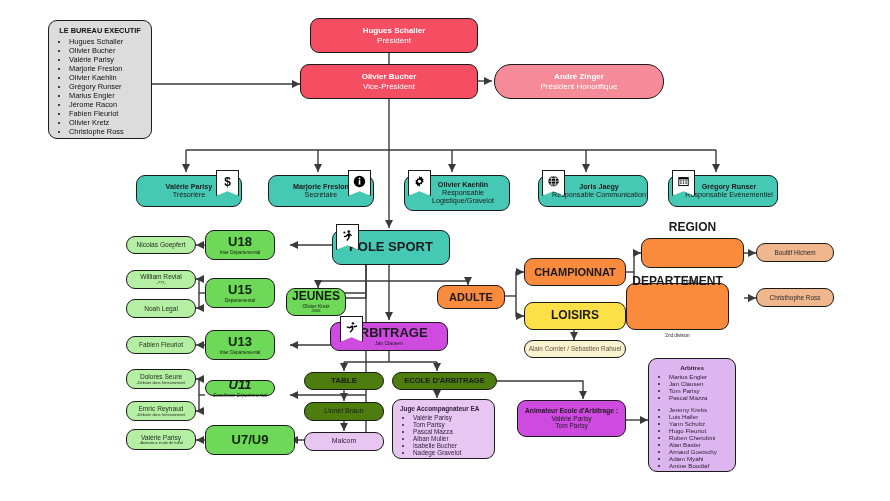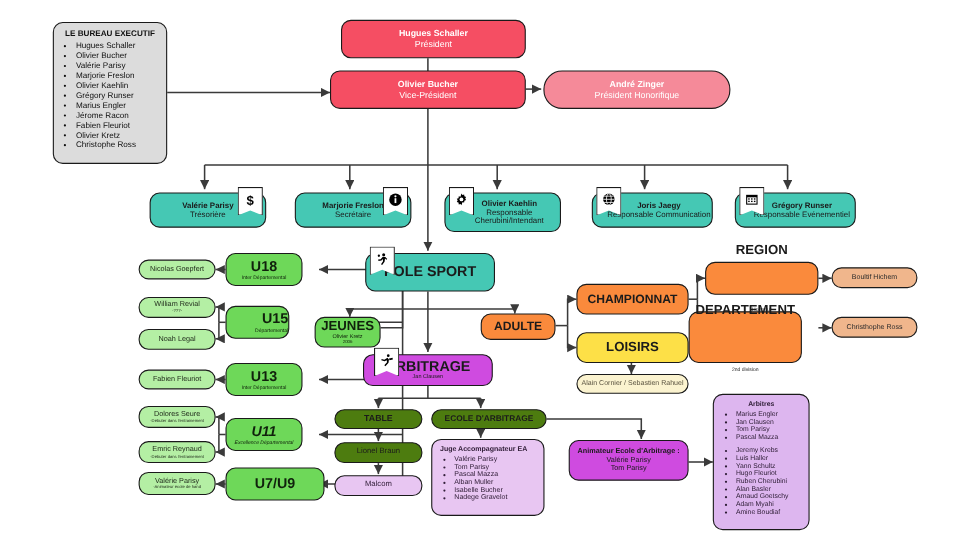--- a/index.html
+++ b/index.html
@@ -31,21 +31,21 @@
   .c-purple{background:#cf4be0;color:#1b1b1b;}
   .c-purplemid{background:#4d7c0f;color:#1b1b1b;}
   .c-purplelight{background:#e8c6f2;color:#33203a;}
   .c-lilac{background:#ddb6ef;color:#2b1b33;}
   .c-grey{background:#dcdcdc;color:#101010;}
 
   
   .listbox{
     position:absolute;box-sizing:border-box;
     border:1.6px solid #1a1a1a;border-radius:9px;
-    z-index:3;padding:5px 7px 12px 7px;text-align:left;
+    z-index:3;padding:5px 7px 2px 7px;text-align:left;
   }
   .listbox .hd{font-weight:bold;text-align:center;display:block;}
   .listbox ul{margin:2px 0 0 0;padding-left:13px;list-style:disc;}
   .listbox li{margin:0;padding:0;}
   .listbox li.gap{list-style:none;height:5px;}
 
   
   .badge{
     position:absolute;width:21px;height:24px;background:#ffffff;
     border:1.6px solid #1a1a1a;z-index:6;
@@ -190,21 +190,21 @@
   <div class="badge" style="left:348px;top:170px;">
     <svg width="13" height="13" viewBox="0 0 16 16">
         <circle cx="8" cy="8" r="7" fill="#000"></circle>
         <rect x="7" y="6.4" width="2" height="5.4" fill="#fff"></rect>
         <circle cx="8" cy="4.3" r="1.2" fill="#fff"></circle>
       </svg>
   </div>
 
   <div class="node c-teal" style="left:404px;top:175px;width:106px;height:36px;font-size:7.2px;padding-left:12px;">
     <span class="ttl">Olivier Kaehlin</span>
-    <span class="sub">Responsable Cherubini/Intendant</span>
+    <span class="sub">Responsable Logistique/Gravelot</span>
   </div>
   <div class="badge" style="left:408px;top:170px;">
     <svg width="13" height="13" viewBox="0 0 16 16">
       <path d="M8 1.2l1.1 1.6 1.9-.5.3 2 1.9.8-1 1.7 1 1.7-1.9.8-.3 2-1.9-.5L8 14.4l-1.1-1.6-1.9.5-.3-2-1.9-.8 1-1.7-1-1.7 1.9-.8.3-2 1.9.5z" fill="#000"></path>
       <circle cx="8" cy="7.8" r="2.1" fill="#fff"></circle>
     </svg>
   </div>
 
   <div class="node c-teal" style="left:538px;top:175px;width:110px;height:32px;font-size:7.2px;padding-left:12px;">
     <span class="ttl">Joris Jaegy</span>
@@ -263,41 +263,41 @@
   </div>
 
   <div class="node c-green" style="left:205px;top:230px;width:70px;height:30px;font-size:13px;">
     <span class="ttl">U18</span>
     <span class="sub" style="font-size:4.6px;">Inter Départemental</span>
   </div>
   <div class="node c-greenlight" style="left:126px;top:236px;width:70px;height:18px;font-size:6.6px;">
     <span>Nicolas Goepfert</span>
   </div>
 
-  <div class="node c-green" style="left:205px;top:278px;width:58px;height:30px;font-size:13px;align-items:flex-end;">
+  <div class="node c-green" style="left:205px;top:278px;width:70px;height:30px;font-size:13px;">
     <span class="ttl">U15</span>
     <span class="sub" style="font-size:4.6px;">Départemental</span>
   </div>
   <div class="node c-greenlight" style="left:126px;top:270px;width:70px;height:19px;font-size:6.6px;">
     <span>William Revial</span>
     <span class="sub" style="font-size:4px;">-???-</span>
   </div>
   <div class="node c-greenlight" style="left:126px;top:299px;width:70px;height:19px;font-size:6.6px;">
     <span>Noah Legal</span>
   </div>
 
   <div class="node c-green" style="left:205px;top:330px;width:70px;height:30px;font-size:13px;">
     <span class="ttl">U13</span>
     <span class="sub" style="font-size:4.6px;">Inter Départemental</span>
   </div>
   <div class="node c-greenlight" style="left:126px;top:336px;width:70px;height:18px;font-size:6.6px;">
     <span>Fabien Fleuriot</span>
   </div>
 
-  <div class="node c-green" style="left:205px;top:380px;width:70px;height:30px;font-size:13px;font-style:italic;">
+  <div class="node c-green" style="left:205px;top:380px;width:70px;height:16px;font-size:13px;font-style:italic;">
     <span class="ttl">U11</span>
     <span class="sub" style="font-size:4.6px;">Excellence Départemental</span>
   </div>
   <div class="node c-greenlight" style="left:126px;top:369px;width:70px;height:20px;font-size:6.6px;">
     <span>Dolores Seure</span>
     <span class="sub" style="font-size:3.8px;">-Débuter dans l'entrainement</span>
   </div>
   <div class="node c-greenlight" style="left:126px;top:401px;width:70px;height:20px;font-size:6.6px;">
     <span>Emric Reynaud</span>
     <span class="sub" style="font-size:3.8px;">-Débuter dans l'entrainement</span>

